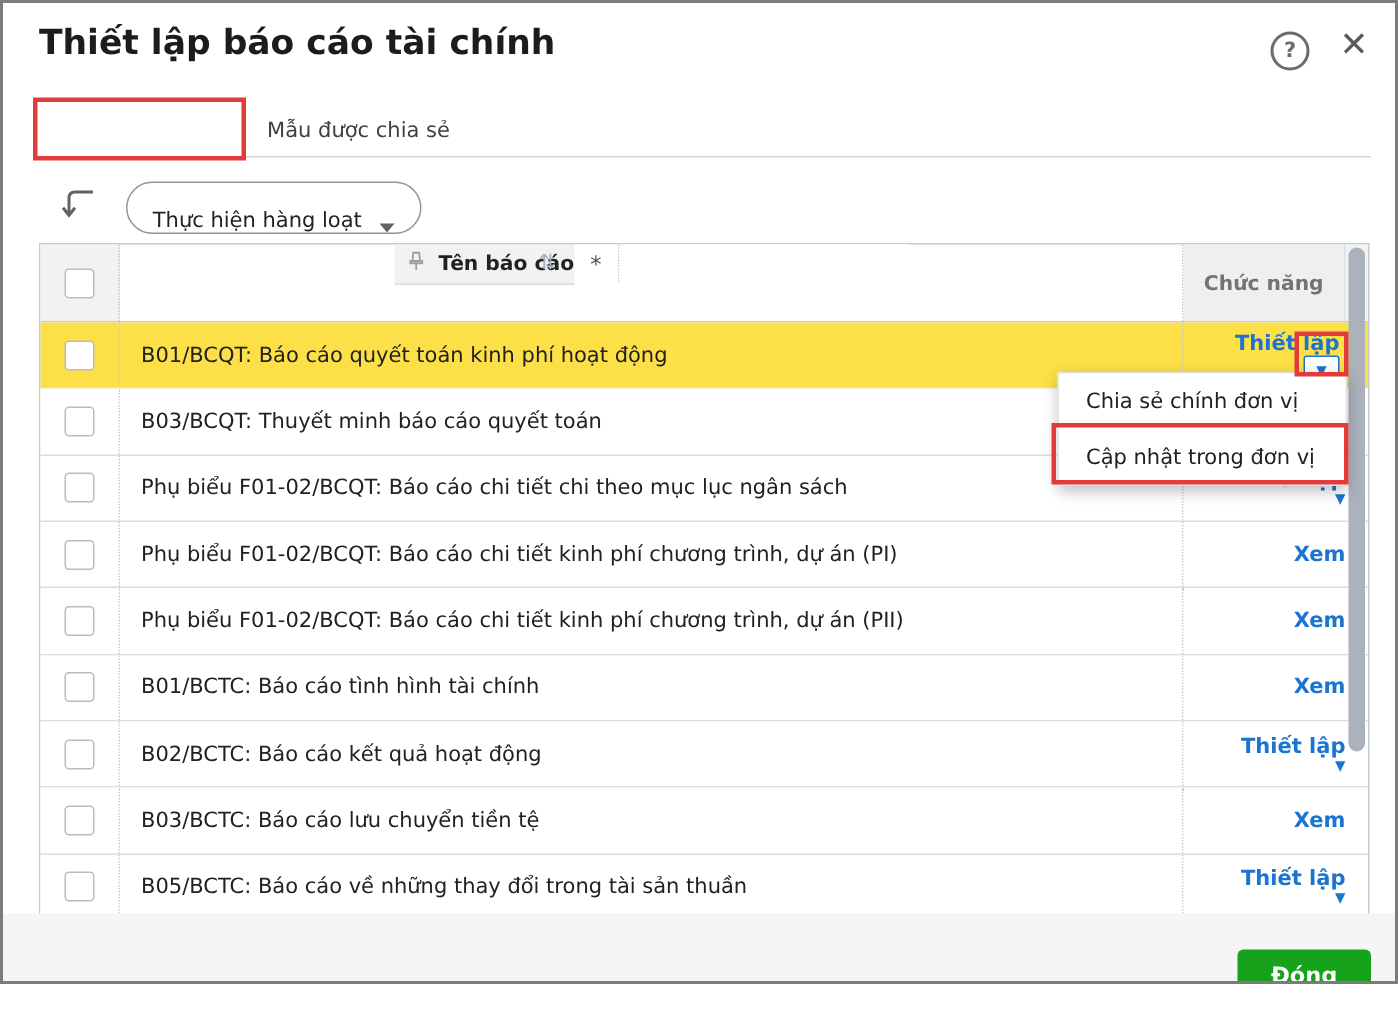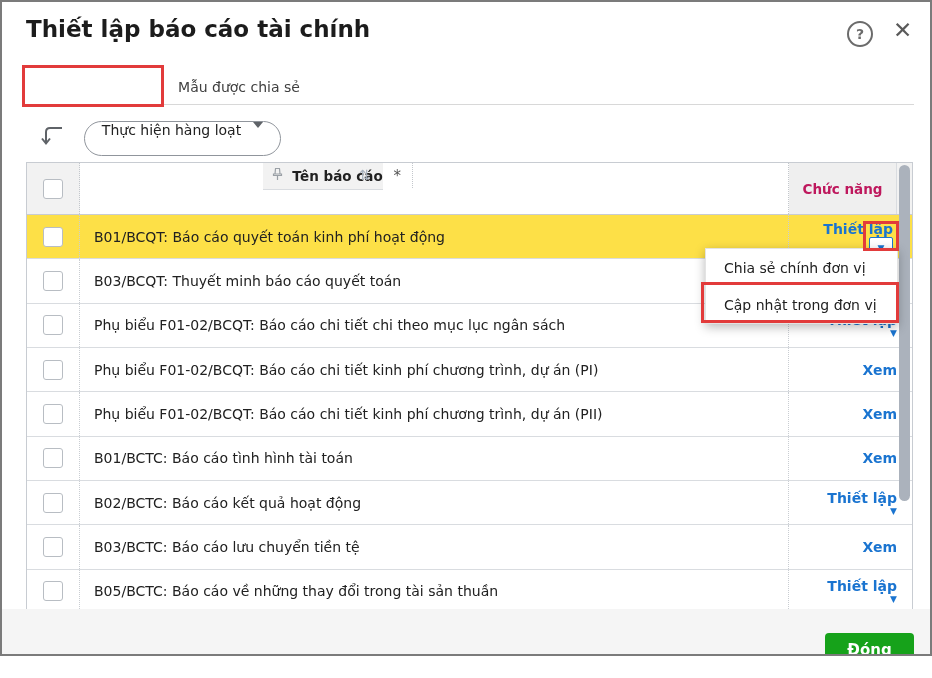--- a/index.html
+++ b/index.html
@@ -17,42 +17,42 @@
   
   .tabs-line { position:absolute; left:24px; top:102px; width:888px; height:1px; background:#d8d8d8; }
   .tab { position:absolute; top:66px; height:37px; display:flex; align-items:center; justify-content:center;
          font-size:14px; cursor:pointer; }
   .tab-active { left:22px; width:140px; color:#2f9e1e; font-weight:bold; border-bottom:3px solid #2f9e1e; }
   .tab-inactive { left:172px; width:130px; color:#404040; }
 
   
   .sort-icon { position:absolute; left:37px; top:120px; cursor:pointer; }
   .batch-btn { position:absolute; left:82px; top:119px; width:197px; height:35px; border:1px solid #90959c;
-               border-radius:18px; background:#fff; display:flex; align-items:flex-start; justify-content:center;
+               border-radius:18px; background:#fff; display:flex; align-items:flex-end; justify-content:center;
                gap:12px; font-size:14px; color:#212121; cursor:pointer; }
   .caret-gray { width:0; height:0; border-left:5px solid transparent; border-right:5px solid transparent;
                 border-top:6px solid #5f6368; }
 
   
   .table { position:absolute; left:24px; top:160px; width:887px; height:452px;
            border:1px solid #c8ccd2; border-bottom:none; }
   .thead { display:flex; height:52px; border-bottom:1px solid #c8ccd2; }
   .th-check { width:53px; background:#f2f2f2; display:flex; align-items:center; justify-content:center;
               border-right:1px dotted #c3c7cc; }
   .th-name { width:709px; display:flex; flex-direction:row; border-right:1px dotted #c3c7cc;justify-content:center; }
   .th-name-top { height:27px; background:#f2f2f2; display:flex; align-items:center; padding-left:8px;
                  position:relative; border-bottom:1px solid #d9dce0; }
   .th-name-top .col-label { font-size:13.5px; font-weight:bold; color:#212121; margin-left:8px; }
   .updown { position:absolute; right:12px; top:4px; color:#a7b1bd; font-size:14px; }
   .th-filter { height:25px; display:flex; background:#fff; }
   .star-cell { width:30px; display:flex; align-items:center; justify-content:center;
                border-right:1px dotted #c3c7cc; color:#555; font-size:15px; cursor:pointer; }
   .filter-input { flex:1; border:none; outline:none; font-size:13px; padding:0 8px; background:#fff; }
   .th-action { width:108px; background:#efefef; display:flex; align-items:center; justify-content:center;
-               font-size:13.5px; font-weight:bold; color:#be185d; border-right:1px solid #d9dce0; }
+               font-size:13.5px; font-weight:bold; color:#737373; border-right:1px solid #d9dce0; }
   .th-scroll { flex:1; background:#f2f2f2; }
 
   .trow { display:flex; height:44.33px; border-bottom:1px solid #d9dce0; background:#fff; cursor:pointer; }
   .row-selected { background:#fde047; }
   .td-check { width:53px; display:flex; align-items:center; justify-content:center;
               border-right:1px dotted #c9cdd2; }
   .checkbox { width:20px; height:20px; background:#fff; border:1px solid #b8bdc3; border-radius:3px; }
   .td-name { width:709px; display:flex; align-items:center; padding-left:14px; font-size:14px;
              color:#212121; border-right:1px dotted #c9cdd2; overflow:hidden; white-space:nowrap; }
   .td-action { width:108px; display:flex; align-items:flex-end; justify-content:center;flex-direction:column; }
@@ -197,21 +197,21 @@
           </div>
       <div class="td-action">
             <span class="action-link">Xem</span>
           </div>
     </div>
         <div class="trow">
       <div class="td-check">
         <span class="checkbox"></span>
       </div>
       <div class="td-name">
-            <span>B01/BCTC: Báo cáo tình hình tài toán</span>
+            <span>B01/BCTC: Báo cáo tình hình tài chính</span>
           </div>
       <div class="td-action">
             <span class="action-link">Xem</span>
           </div>
     </div>
         <div class="trow">
       <div class="td-check">
         <span class="checkbox"></span>
       </div>
       <div class="td-name">

